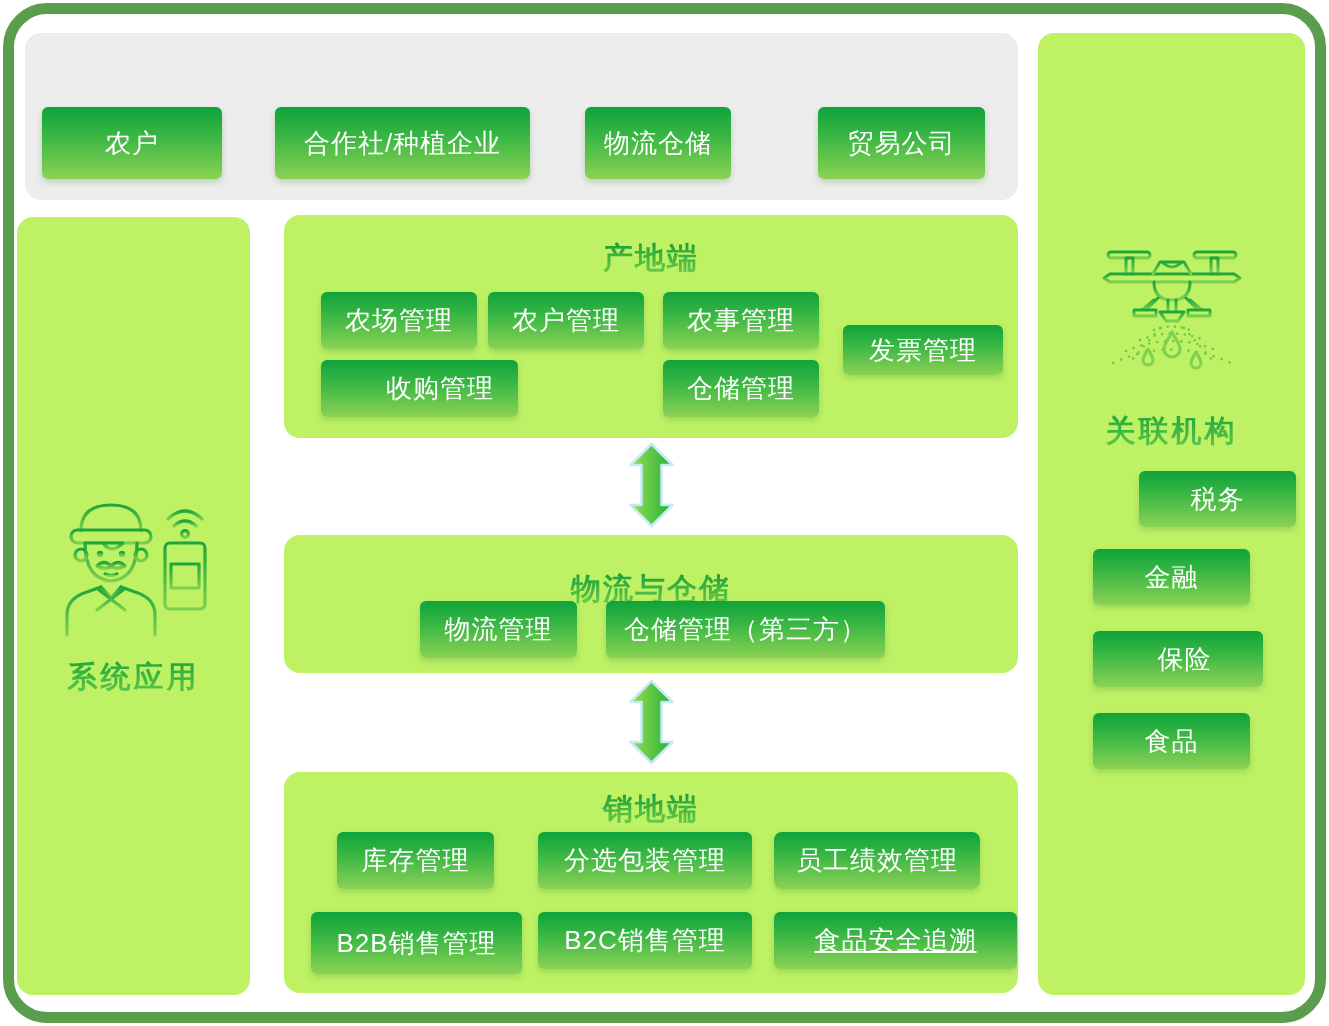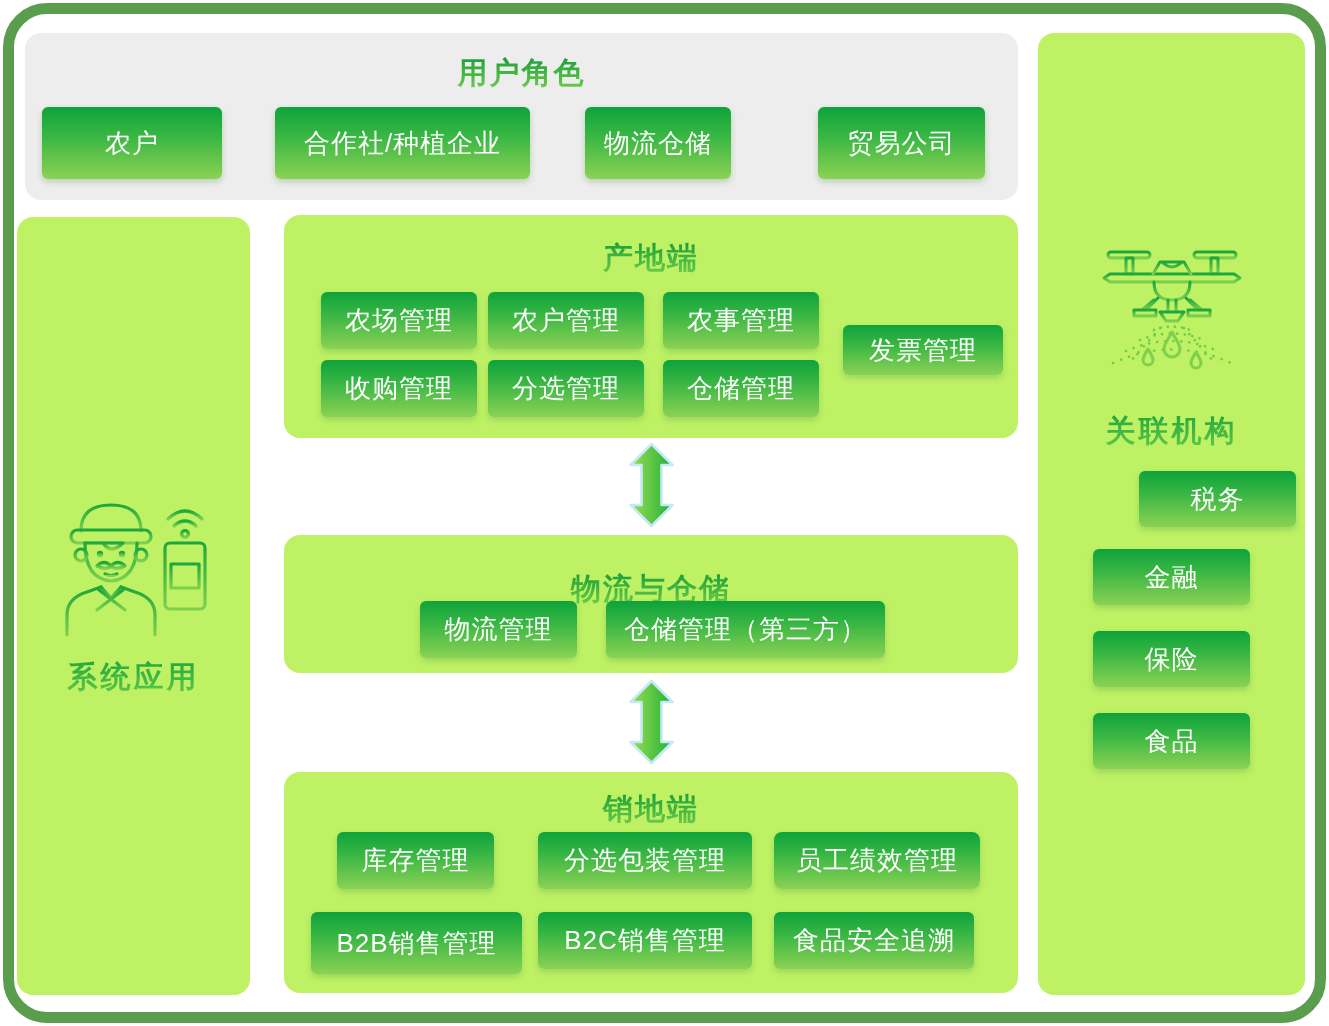--- a/index.html
+++ b/index.html
@@ -34,21 +34,20 @@
   }
   .icon-wrap{position:absolute;}
   svg{display:block;}
 </style>
 </head>
 <body>
 
 <div class="frame"></div>
 
 <div class="panel panel-top" style="left:25px;top:33px;width:993px;height:167px;">
-  <div class="section-title" style="top:20px;">用户角色</div>
   <div class="gbtn" style="left:17px;top:74px;width:180px;height:72px;">农户</div>
   <div class="gbtn" style="left:250px;top:74px;width:255px;height:72px;">合作社/种植企业</div>
   <div class="gbtn" style="left:560px;top:74px;width:146px;height:72px;">物流仓储</div>
   <div class="gbtn" style="left:793px;top:74px;width:167px;height:72px;">贸易公司</div>
 </div>
 
 <div class="panel" style="left:17px;top:217px;width:233px;height:778px;">
   <div class="icon-wrap" style="left:42px;top:280px;">
     <svg width="150" height="140" viewBox="0 0 150 140" fill="none">
       <defs>
@@ -97,22 +96,21 @@
   </div>
   <div class="side-label" style="top:440px;">系统应用</div>
 </div>
 
 <div class="panel" style="left:284px;top:215px;width:734px;height:223px;">
   <div class="section-title" style="top:23px;">产地端</div>
   <div class="gbtn" style="left:37px;top:77px;width:156px;height:57px;">农场管理</div>
   <div class="gbtn" style="left:204px;top:77px;width:156px;height:57px;">农户管理</div>
   <div class="gbtn" style="left:379px;top:77px;width:156px;height:57px;">农事管理</div>
   <div class="gbtn" style="left:559px;top:110px;width:160px;height:50px;">发票管理</div>
-  <div class="gbtn" style="left:37px;top:145px;width:156px;height:57px;">收购管理</div>
-  <div class="gbtn" style="left:204px;top:145px;width:156px;height:57px;">分选管理</div>
+  <div class="gbtn" style="left:37px;top:145px;width:156px;height:57px;padding-left:41px;">收购管理</div>
   <div class="gbtn" style="left:379px;top:145px;width:156px;height:57px;">仓储管理</div>
 </div>
 
 <div class="icon-wrap" style="left:629px;top:442px;">
   <svg width="45" height="86" viewBox="0 0 45 86">
     <defs>
       <linearGradient id="gArrow1" x1="0" y1="0" x2="1" y2="0">
         <stop offset="0" stop-color="#9ade52"></stop>
           <stop offset="1" stop-color="#21af37"></stop>
       </linearGradient>
@@ -139,21 +137,21 @@
   </svg>
 </div>
 
 <div class="panel" style="left:284px;top:772px;width:734px;height:221px;">
   <div class="section-title" style="top:17px;">销地端</div>
   <div class="gbtn" style="left:53px;top:60px;width:157px;height:57px;">库存管理</div>
   <div class="gbtn" style="left:254px;top:60px;width:214px;height:57px;">分选包装管理</div>
   <div class="gbtn" style="left:490px;top:60px;width:206px;height:57px;border-radius:8px;">员工绩效管理</div>
   <div class="gbtn" style="left:27px;top:140px;width:211px;height:62px;">B2B销售管理</div>
   <div class="gbtn" style="left:254px;top:140px;width:214px;height:57px;">B2C销售管理</div>
-  <div class="gbtn" style="left:490px;top:140px;width:200px;height:57px;">食品安全追溯</div>
+  <div class="gbtn" style="left:490px;top:140px;width:243px;height:57px;text-decoration:underline;">食品安全追溯</div>
 </div>
 
 <div class="panel" style="left:1038px;top:33px;width:267px;height:962px;">
   <div class="icon-wrap" style="left:58px;top:203px;">
     <svg width="152" height="135" viewBox="0 0 152 135" fill="none">
       <defs>
         <linearGradient id="gDrone" x1="0" y1="0" x2="0" y2="1">
           <stop offset="0" stop-color="#1ca63c"></stop>
             <stop offset="1" stop-color="#7ed04e"></stop>
         </linearGradient>
@@ -196,15 +194,15 @@
       <g stroke="#7ed04e" stroke-width="3" fill="none" stroke-linejoin="round">
         <path d="M76,96 C80,104 84,108 84,113 A8,8 0 1 1 68,113 C68,108 72,104 76,96 Z"></path>
         <path d="M52,113 C55,118 57,121 57,124 A5,5 0 1 1 47,124 C47,121 49,118 52,113 Z"></path>
         <path d="M100,116 C103,121 105,124 105,127 A5,5 0 1 1 95,127 C95,124 97,121 100,116 Z"></path>
       </g>
     </svg>
   </div>
   <div class="side-label" style="top:378px;">关联机构</div>
   <div class="gbtn" style="left:55px;top:438px;width:157px;height:56px;margin-left:46px;">税务</div>
   <div class="gbtn" style="left:55px;top:516px;width:157px;height:56px;">金融</div>
-  <div class="gbtn" style="left:55px;top:598px;width:157px;height:56px;">保险</div>
+  <div class="gbtn" style="left:55px;top:598px;width:157px;height:56px;padding-left:13px;">保险</div>
   <div class="gbtn" style="left:55px;top:680px;width:157px;height:56px;">食品</div>
 </div>
 
 </body></html>

